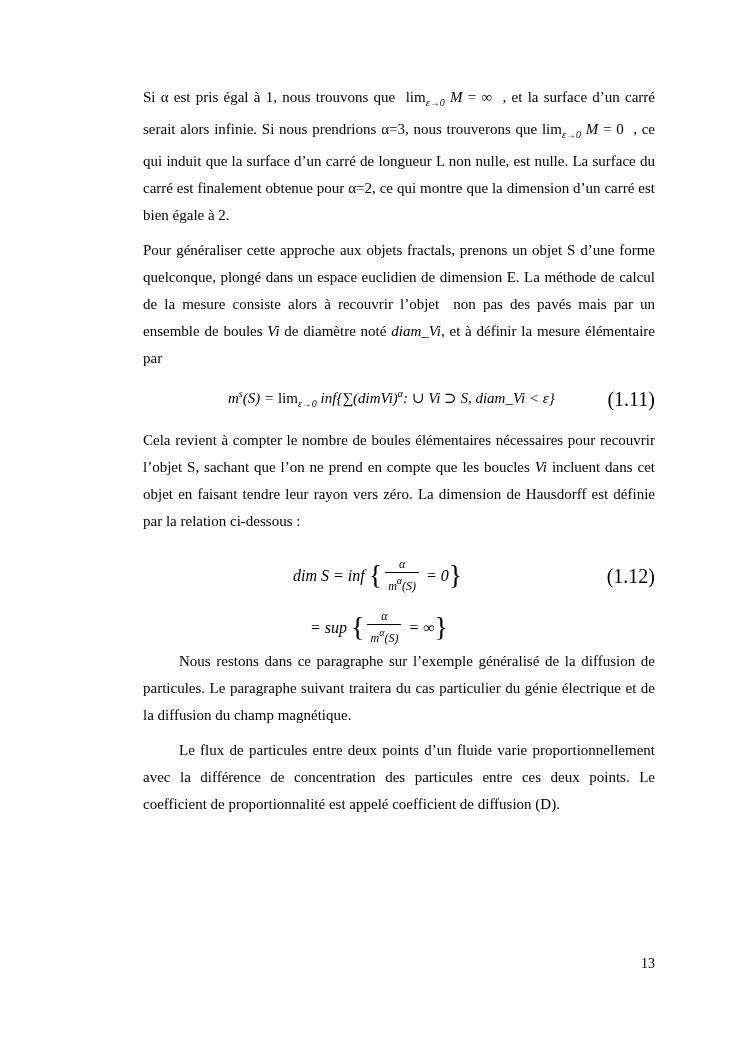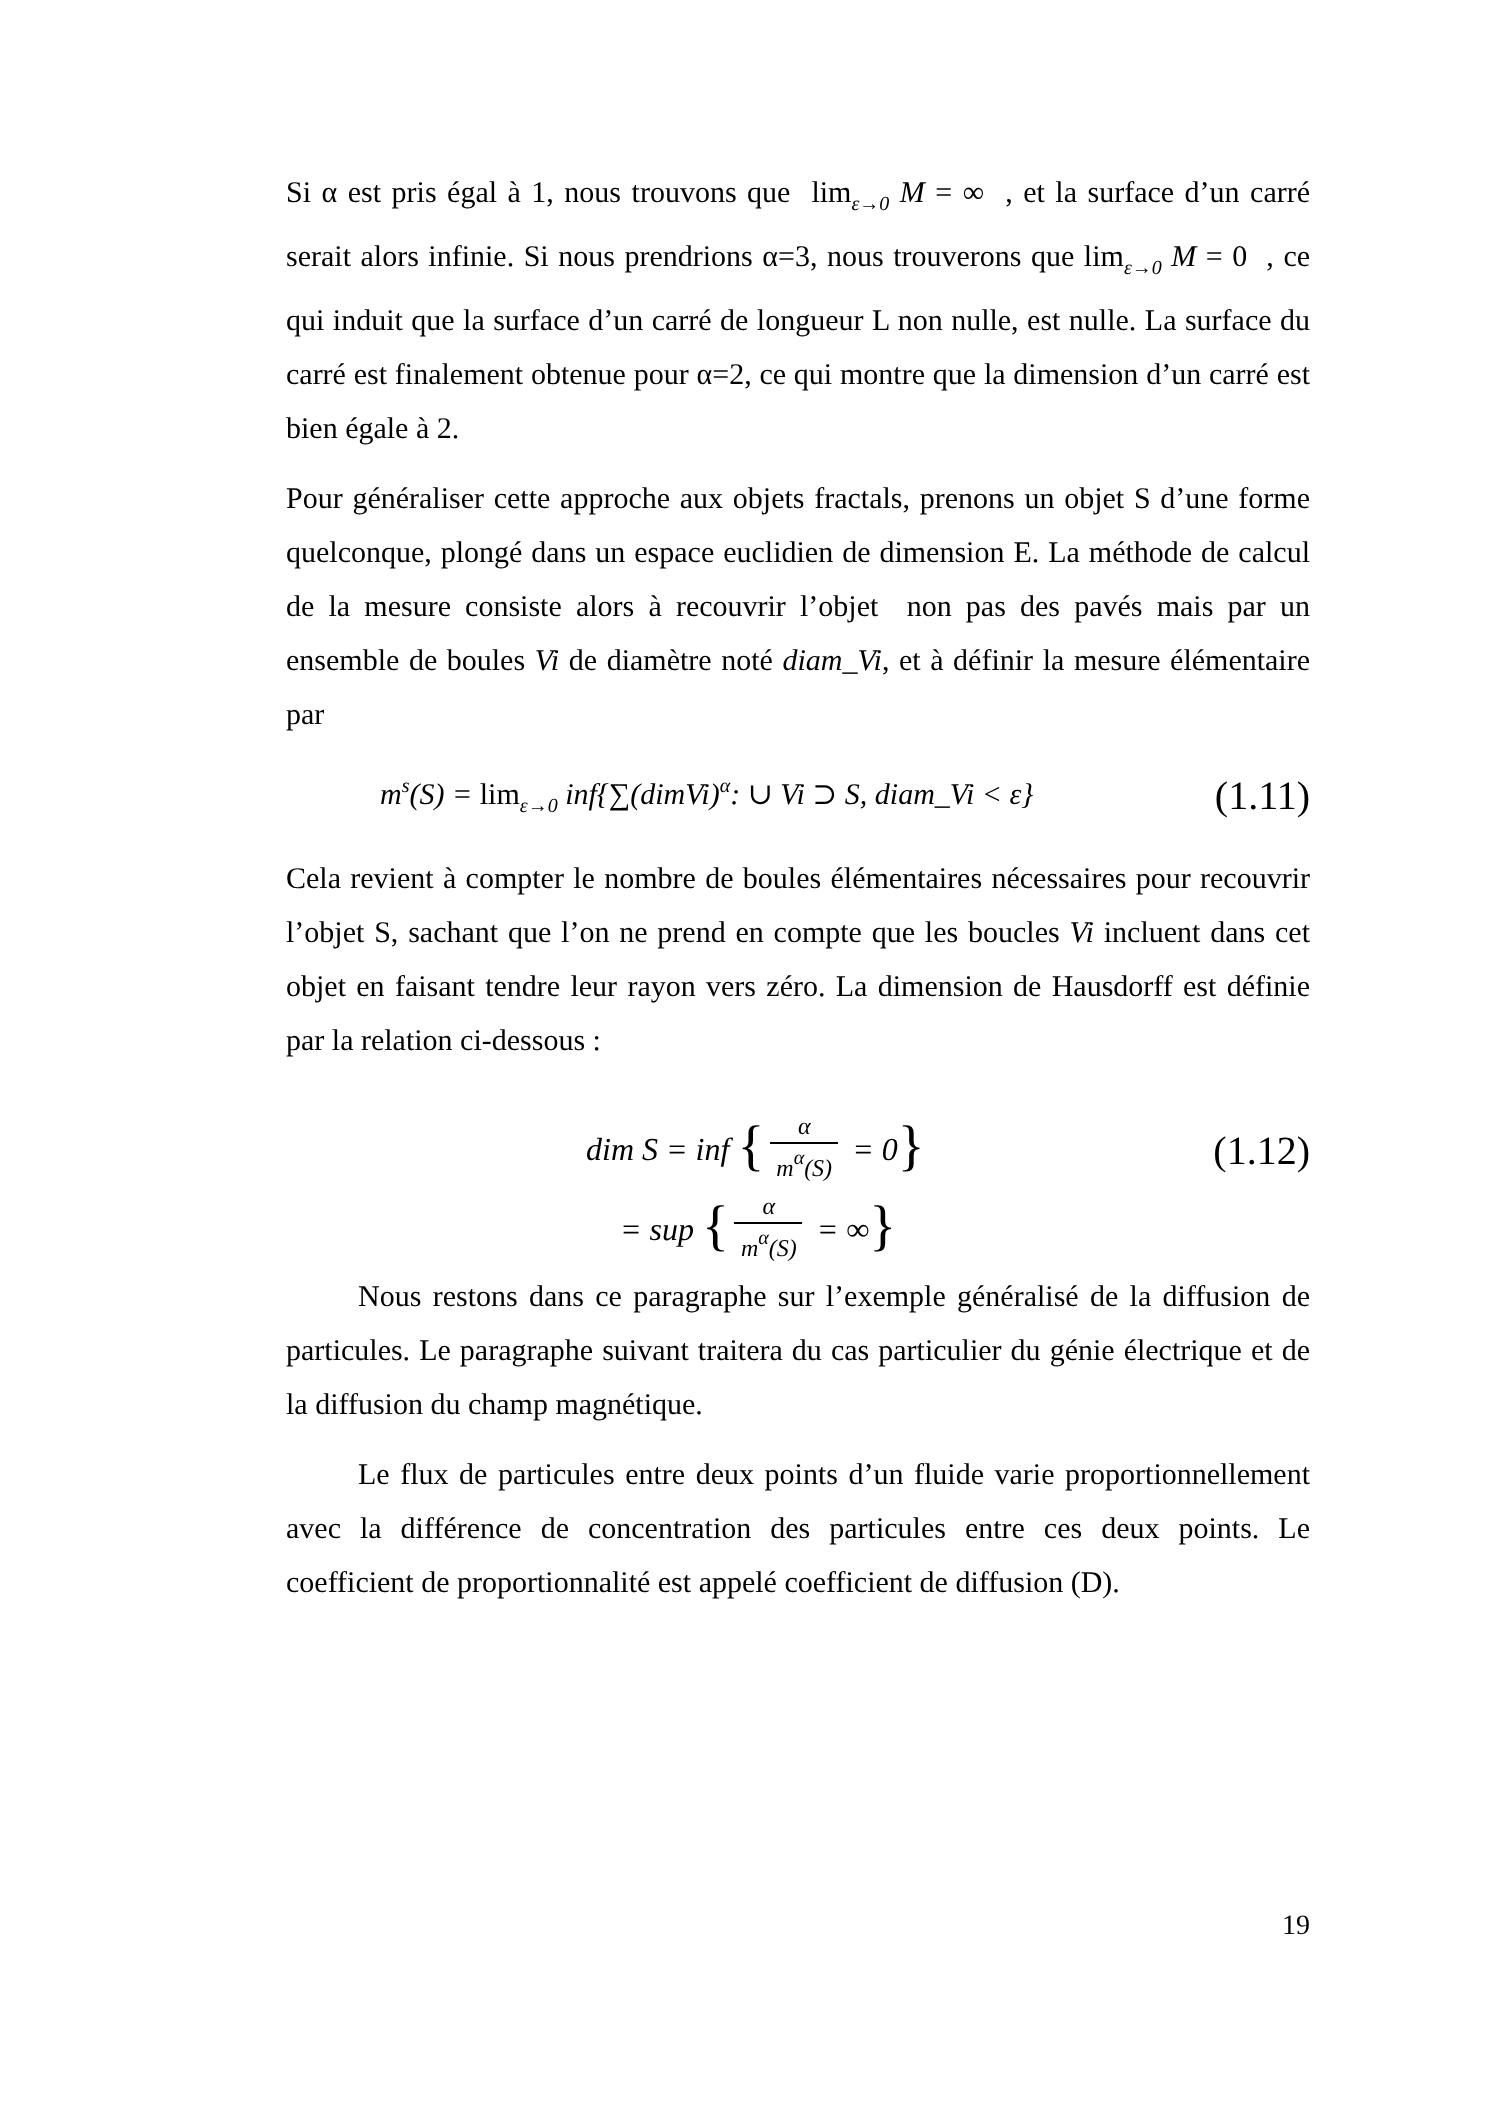--- a/index.html
+++ b/index.html
@@ -24,26 +24,26 @@
   .r-i{font-style:italic;}
   .r-sub{font-size:10px;vertical-align:-4px;}
   .r-sup{font-size:10px;vertical-align:6px;}
   .r-isub{font-size:10px;vertical-align:-4px;font-style:italic;}
   .r-isup{font-size:10px;vertical-align:6px;font-style:italic;}
   .r-brace{font-size:28px;vertical-align:middle;line-height:1;position:relative;top:-2px;}
   .frac{display:inline-block;vertical-align:middle;text-align:center;margin:0 3px;position:relative;top:-2px;}
   .frac .num{display:block;font-size:12px;line-height:15px;border-bottom:1px solid #000;padding:0 3px;}
   .frac .den{display:block;font-size:12px;line-height:15px;padding:0 3px;}
   .equation{position:relative;text-align:left;margin:2px 0 10px 0;}
-  .eq11{margin-left:47px;}
+  .eq11{margin-left:85px;}
   .eq-label{position:absolute;right:0;top:50%;transform:translateY(-50%);font-style:normal;font-size:20px;}
   .eq12{margin:8px 0 0 0;}
   .eq12-row{position:relative;line-height:40px;text-align:left;font-size:16px;margin-top:21px;}
   .eq12-row1{margin-left:150px;}
-  .eq12-row2{margin-left:167px;margin-top:0;}
+  .eq12-row2{margin-left:167px;margin-top:12px;}
   .section-heading{
     font-size:15.5px;font-weight:bold;line-height:27px;
     margin:44px 0 7px -30px;text-align:left;
   }
   .section-heading .h-num{margin-right:12px;}
   .page-number{
     position:absolute;top:954px;right:90px;
     font-size:14px;line-height:20px;
   }
 </style>
@@ -76,14 +76,14 @@
       </div>
     </div>
 
 
     <p class="para indent"><span class="r-n">Nous restons dans ce paragraphe sur l’exemple généralisé de la diffusion de particules. Le paragraphe suivant traitera du cas particulier du génie électrique et de la diffusion du champ magnétique.</span></p>
 
     <p class="para indent"><span class="r-n">Le flux de particules entre deux points d’un fluide varie proportionnellement avec la différence de concentration des particules entre ces deux points. Le coefficient de proportionnalité est appelé coefficient de diffusion (D).</span></p>
 
   </div>
 
-  <div class="page-number">19</div>
+  <div class="page-number">13</div>
 </div>
 
 </body></html>

